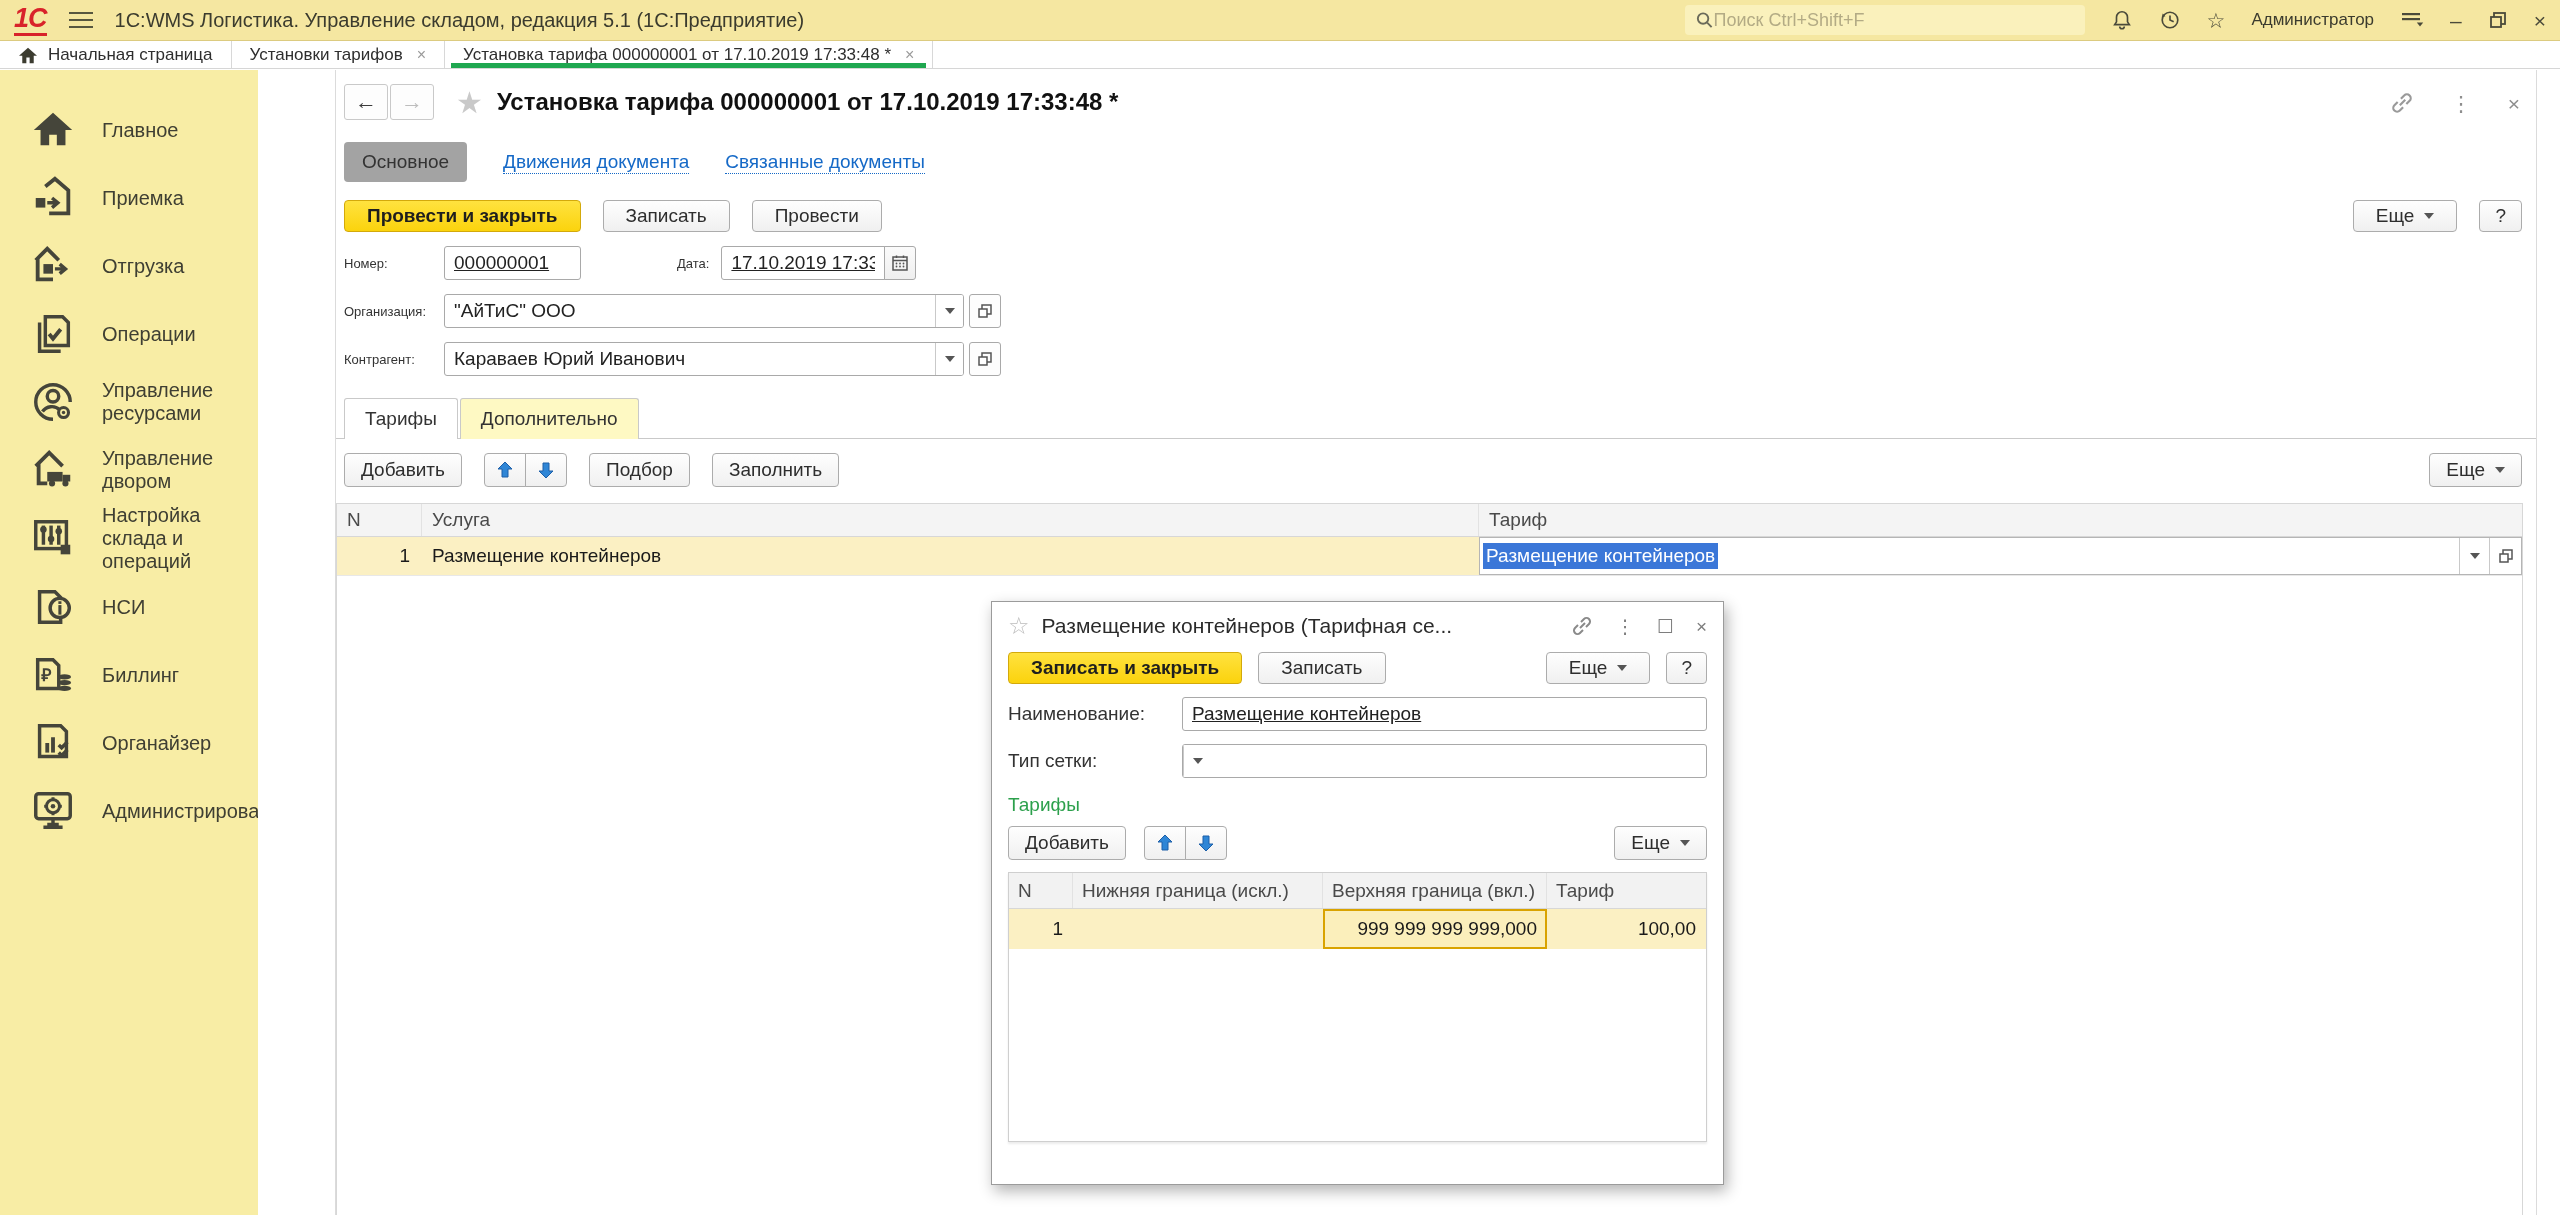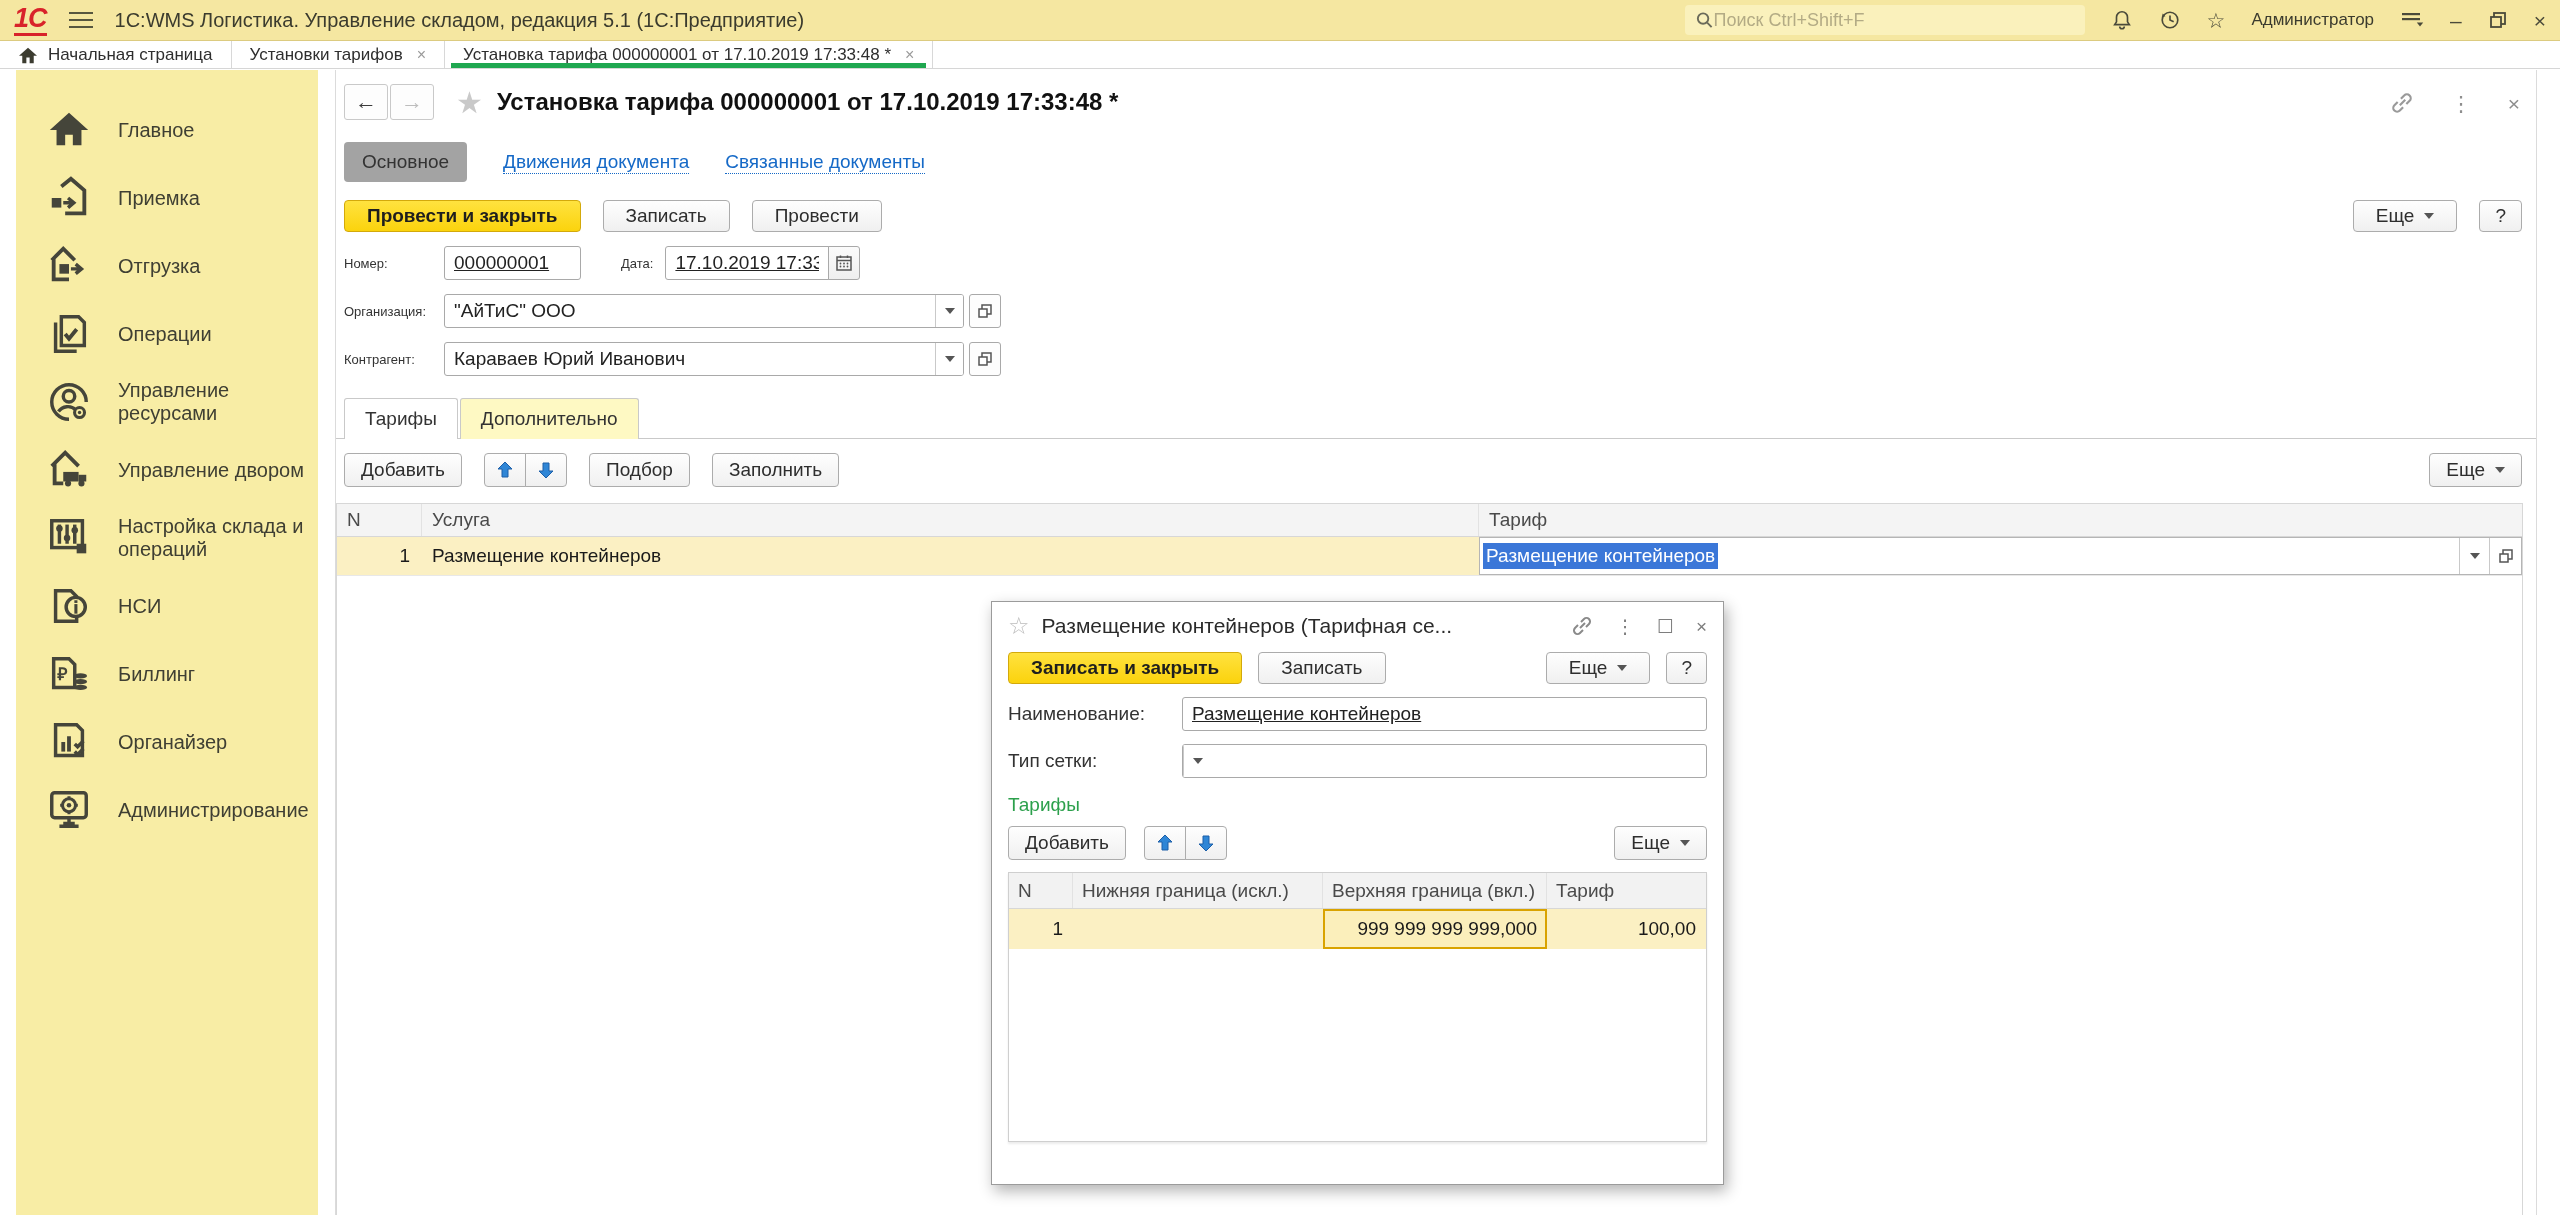--- a/index.html
+++ b/index.html
@@ -22,21 +22,21 @@
   svg.ic { display:block; }
 
   
   .tabbar { height:28px; background:#FFFFFF; border-bottom:1px solid #D6D6D6; display:flex; align-items:stretch; }
   .wtab { display:flex; align-items:center; gap:10px; padding:0 18px; font-size:17px; color:#2E2E2E; border-right:1px solid #D8D8D8; position:relative; cursor:pointer; white-space:nowrap;}
   .wtab .x { color:#9A9A9A; font-size:16px; margin-left:4px; cursor:pointer;}
   .wtab.active .uline { position:absolute; left:6px; right:6px; bottom:0; height:5px; background:#1FA750; }
 
   
   .mainarea { position:absolute; top:70px; left:0; right:0; bottom:0; }
-  .sidebar { position:absolute; left:16px; top:0; bottom:0; width:302px; background:#F8EDA5; padding-top:26px; overflow:hidden;}
+  .sidebar { position:absolute; left:0; top:0; bottom:0; width:258px; background:#F8EDA5; padding-top:26px; overflow:hidden;}
   .sbitem { display:flex; align-items:center; gap:26px; padding:0 10px 0 30px; min-height:68px; cursor:pointer; color:#3F3F33; font-size:20px; line-height:1.15;}
   .sbitem svg { flex:0 0 46px; }
   .content { position:absolute; left:335px; top:0; bottom:0; width:2202px; border-left:1px solid #DBDBDB; border-right:1px solid #DBDBDB; background:#fff; display:flex; flex-direction:column; }
 
   
   .dochead { display:flex; align-items:center; padding:14px 14px 0 8px; position:relative; }
   .navbtns { display:flex; gap:2px; }
   .navbtn { width:44px; height:36px; background:#FDFDFD; border:1px solid #C9C9C9; border-radius:3px; font-size:22px; display:flex; align-items:center; justify-content:center; cursor:pointer; }
   .navbtn.back { color:#3C3C3C; }
   .navbtn.fwd { color:#BDBDBD; }
@@ -322,21 +322,21 @@
         <button class="btn">
             <span>Еще</span>
             <span class="caret"></span>
           </button>
         <button class="btn" style="padding:0 15px;">?</button>
       </div>
 
       <div class="fieldrow">
         <span class="flabel" style="width:100px;">Номер:</span>
         <input class="inp" style="width: 137px;" value="000000001">
-        <span class="flabel" style="margin-left:40px; margin-right:12px;">Дата:</span>
+        <span class="flabel" style="margin-left:96px; margin-right:12px;">Дата:</span>
         <input class="inp" style="width: 164px; border-radius: 3px 0px 0px 3px;" value="17.10.2019 17:33:48">
         <span class="attachbtn">
           <svg class="ic" width="18" height="18" viewBox="0 0 18 18">
               <rect x="2" y="3" width="14" height="13" fill="none" stroke="#555" stroke-width="1.5"></rect>
               <line x1="2" y1="6.5" x2="16" y2="6.5" stroke="#555" stroke-width="1.5"></line>
               <line x1="5.5" y1="1.5" x2="5.5" y2="4" stroke="#555" stroke-width="1.5"></line>
               <line x1="12.5" y1="1.5" x2="12.5" y2="4" stroke="#555" stroke-width="1.5"></line>
               <circle cx="5.5" cy="9.5" r="0.9" fill="#555"></circle>
               <circle cx="9" cy="9.5" r="0.9" fill="#555"></circle>
               <circle cx="12.5" cy="9.5" r="0.9" fill="#555"></circle>

